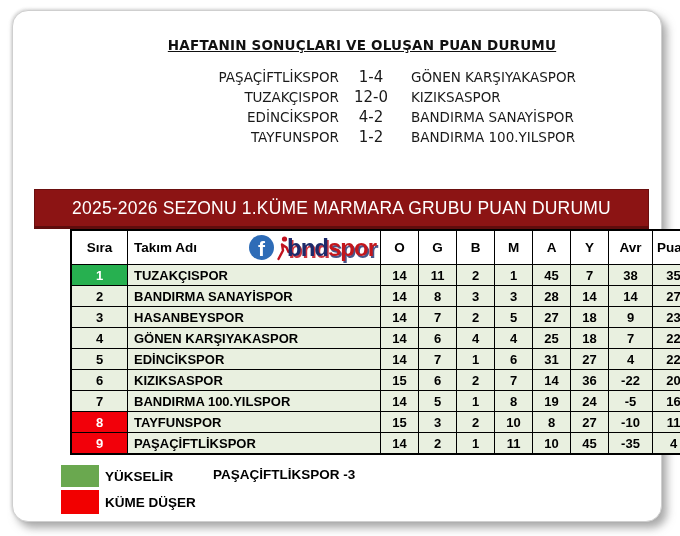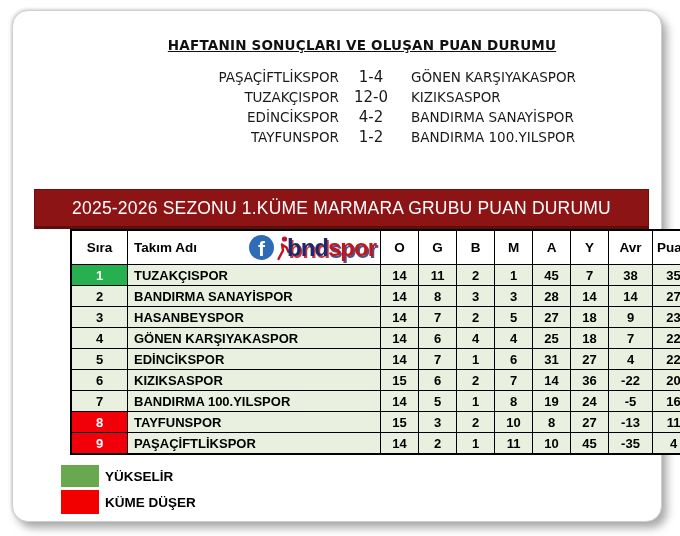--- a/index.html
+++ b/index.html
@@ -227,21 +227,21 @@
 
         <tr>
           <td class="c-rank red">8</td>
           <td class="c-team">TAYFUNSPOR</td>
           <td class="c-num">15</td>
           <td class="c-num">3</td>
           <td class="c-num">2</td>
           <td class="c-num">10</td>
           <td class="c-num">8</td>
           <td class="c-num">27</td>
-          <td class="c-num">-13</td>
+          <td class="c-num">-10</td>
           <td class="c-num">11</td>
         </tr>
 
         <tr>
           <td class="c-rank red">9</td>
           <td class="c-team">PAŞAÇİFTLİKSPOR</td>
           <td class="c-num">14</td>
           <td class="c-num">2</td>
           <td class="c-num">1</td>
           <td class="c-num">11</td>
@@ -250,20 +250,21 @@
           <td class="c-num">-35</td>
           <td class="c-num">4</td>
         </tr>
       </tbody>
   </table>
 
   <div class="legend">
     <div class="legend-row">
       <div class="swatch promote"></div>
       <span>YÜKSELİR</span>
+      <span class="penalty-note">PAŞAÇİFTLİKSPOR -3</span>
     </div>
     <div class="legend-row">
       <div class="swatch relegate"></div>
       <span>KÜME DÜŞER</span>
     </div>
   </div>
 
 </div>
 
 </body></html>

